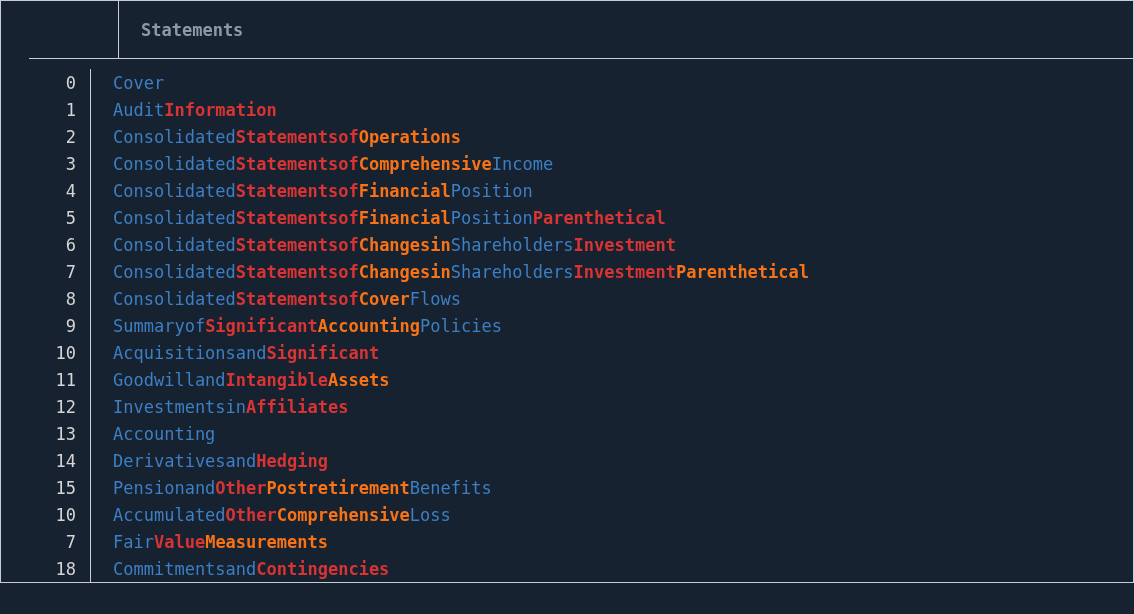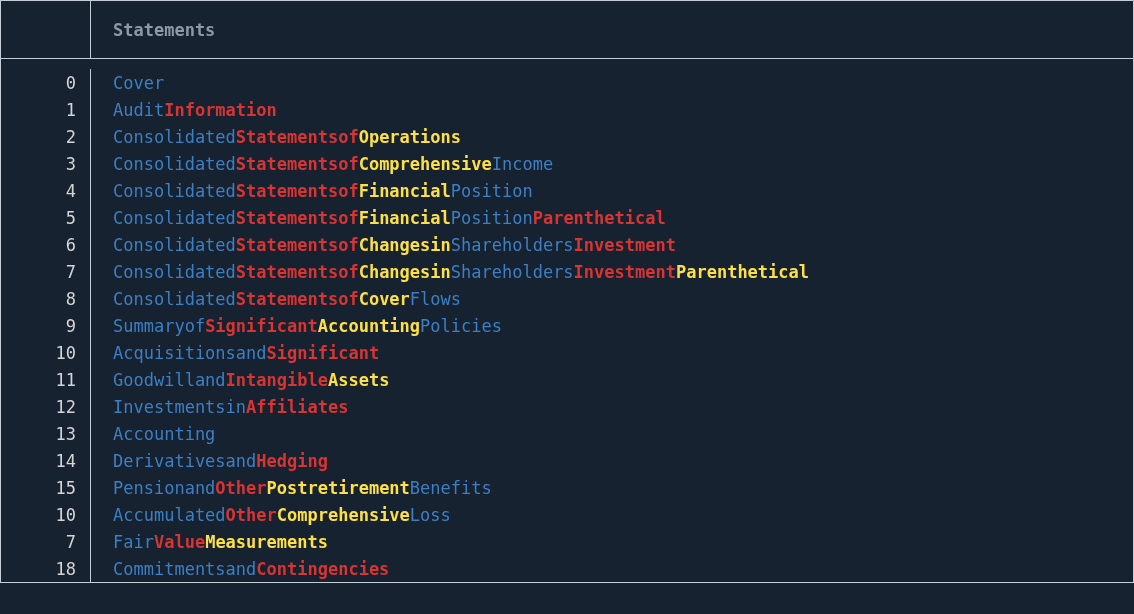--- a/index.html
+++ b/index.html
@@ -14,20 +14,21 @@
     }
     .table-container {
       border: 1px solid #c5ced8;
       width: 1134px;
     }
     .header-row {
       display: flex;
       border-bottom: 1px solid #c5ced8;
       height: 58px;
       align-items: center;
+      margin-left: 28px;
     }
     .index-col {
       width: 90px;
       text-align: right;
       padding-right: 14px;
       border-right: 1px solid #c5ced8;
       height: 100%;
       display: flex;
       align-items: center;
       justify-content: flex-end;
@@ -62,21 +63,21 @@
       align-items: center;
       justify-content: flex-end;
     }
     .row-content {
       flex: 1;
       padding-left: 22px;
       white-space: nowrap;
     }
     .w-blue { color: #3d7fc5; font-weight: normal; }
     .w-red { color: #d83434; font-weight: bold; }
-    .w-green { color: #fde047; font-weight: bold; margin-top: 41px; }
+    .w-green { color: #f97316; font-weight: bold; margin-top: 41px; }
   </style>
 </head>
 <body>
 
 <div class="table-container">
   <div class="header-row">
     <div class="index-col"></div>
     <div class="content-col">
       <span class="header-text">Statements</span>
     </div>

